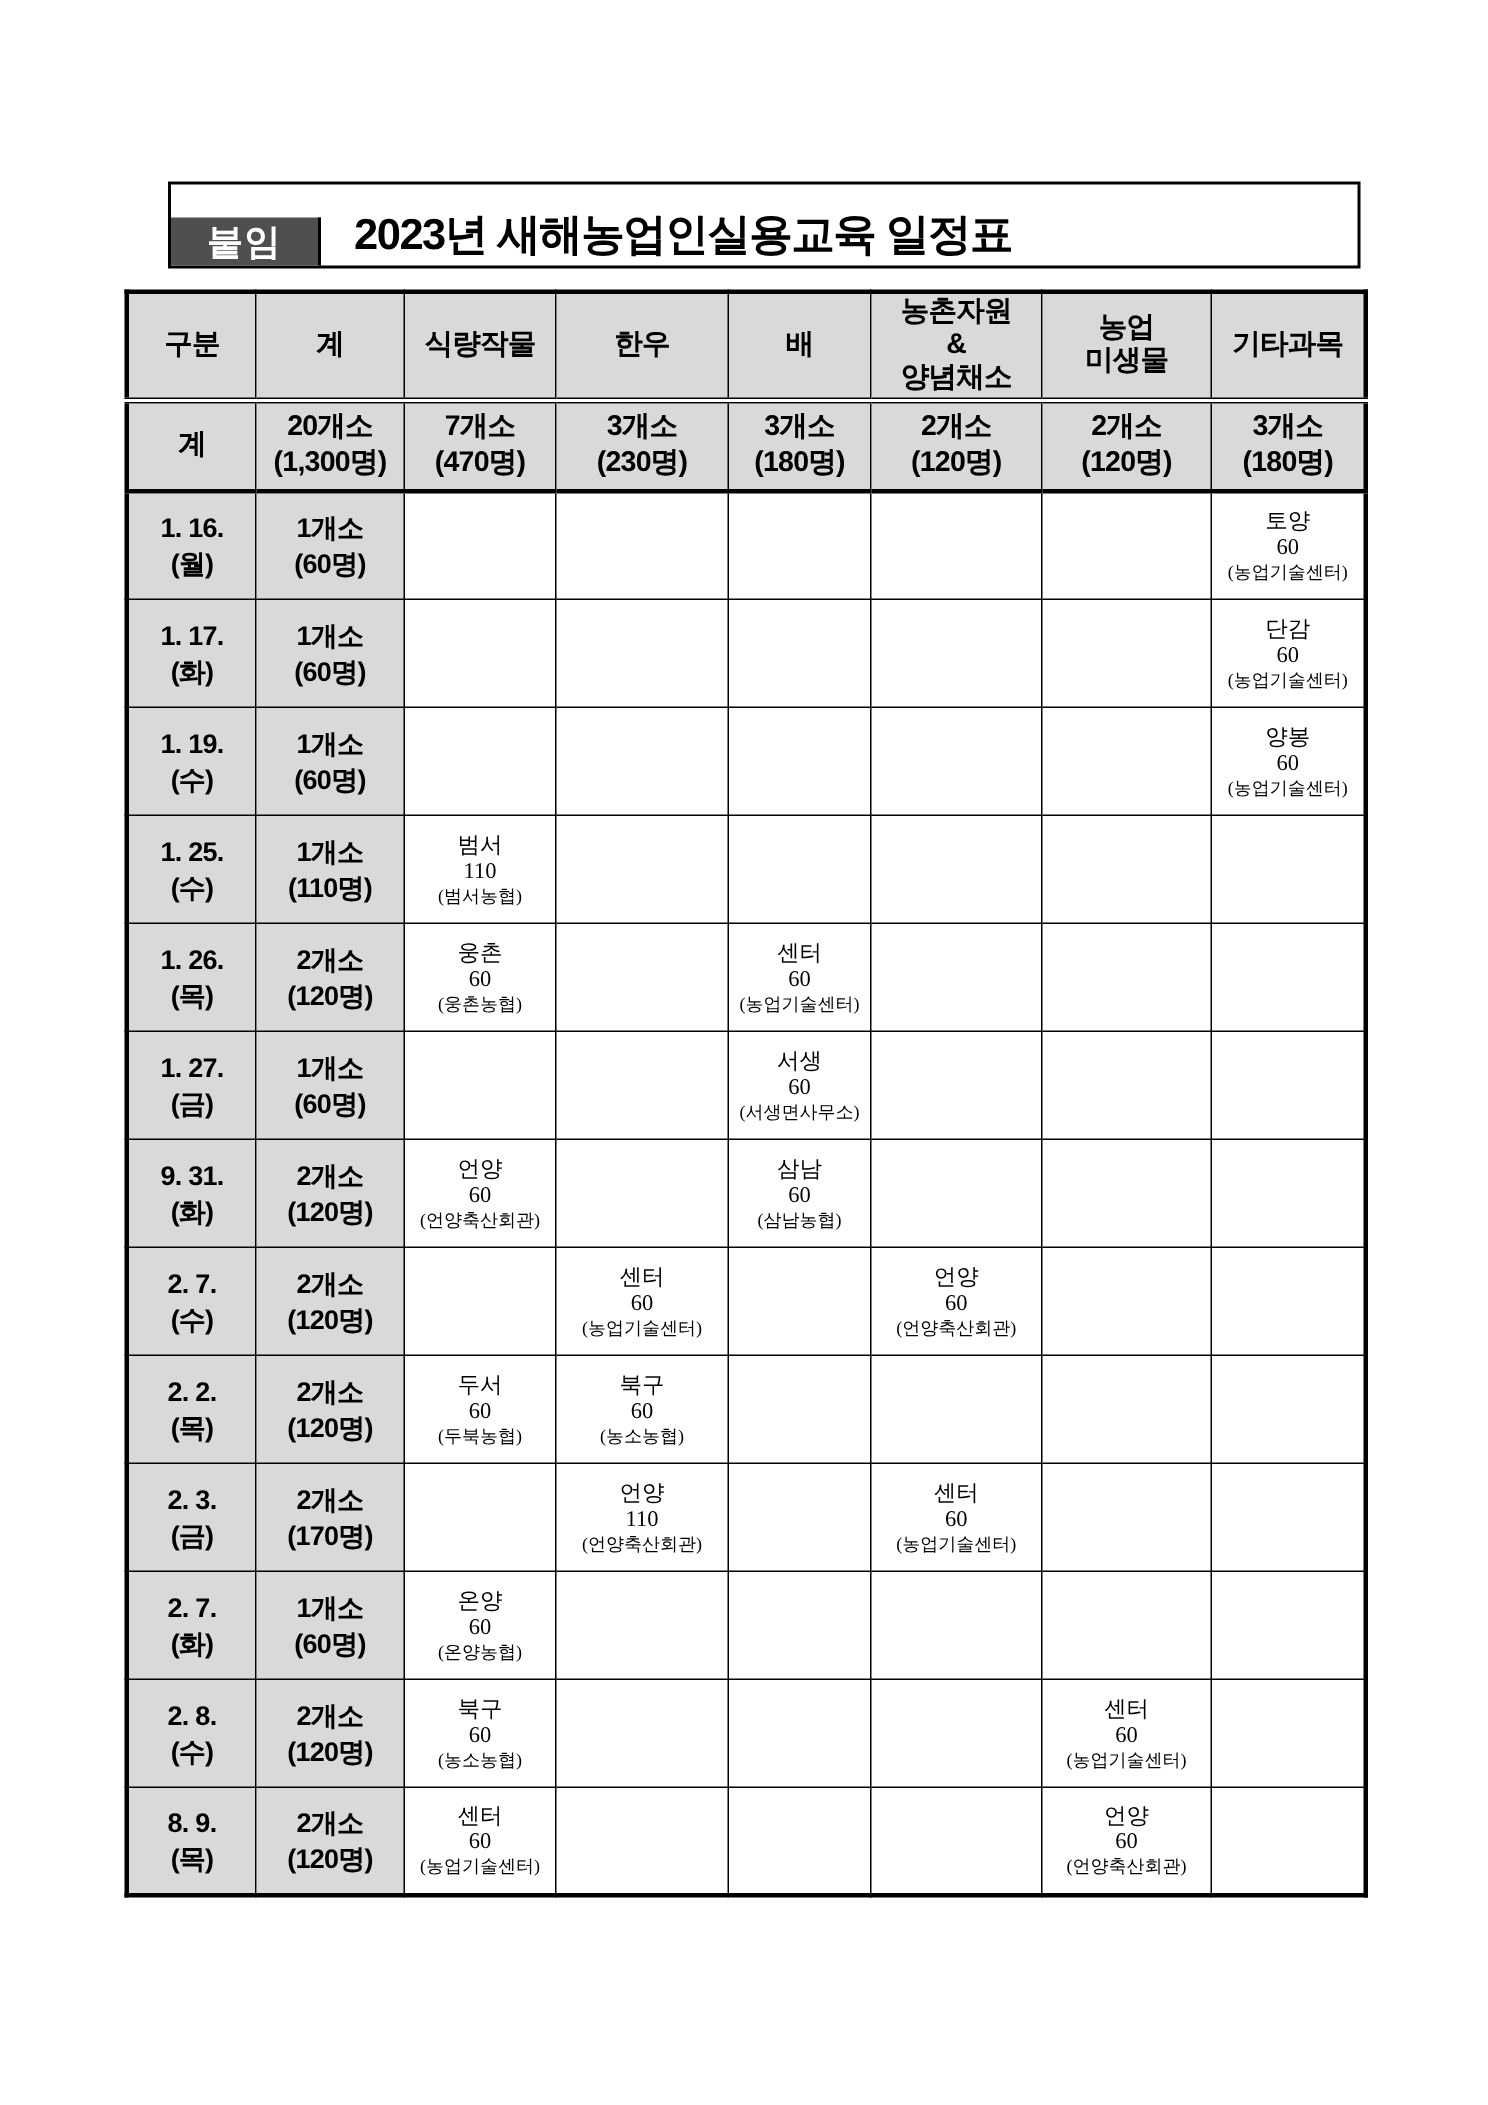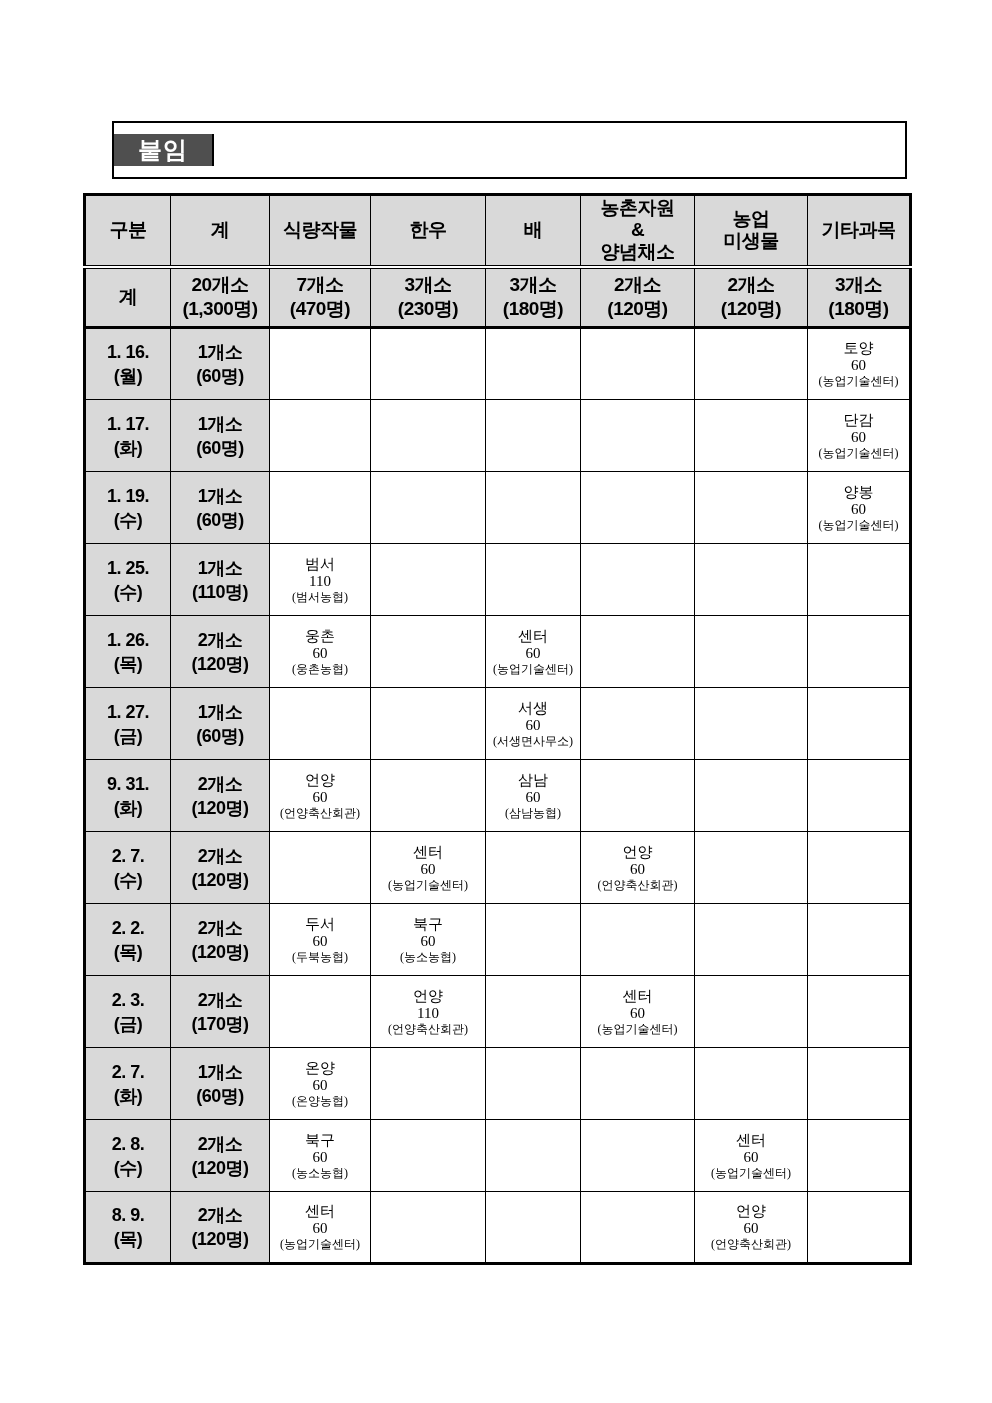--- a/index.html
+++ b/index.html
@@ -11,21 +11,21 @@
   html,body{margin:0;padding:0;}
   body{
     width:992px;height:1403px;position:relative;background:#fff;
     font-family:"Liberation Sans",sans-serif;color:#000;
   }
   .preline{white-space:pre-line;}
 
   
   .title-bar{
     position:absolute;left:112px;top:121px;width:795px;height:58px;
-    border:2px solid var(--line);display:flex;align-items:center;background:#fff;
+    border:2px solid var(--line);display:flex;align-items:flex-end;background:#fff;
   }
   .attach-badge{
     width:100px;background:var(--badge-bg);color:#fff;
     display:flex;align-items:center;justify-content:center;
     font-weight:bold;font-size:24px;border-right:2px solid var(--line);
     letter-spacing:1px;
   }
   .doc-title{
     flex:1;display:flex;align-items:center;padding-left:22px;
     font-weight:bold;font-size:29px;letter-spacing:-1px;
@@ -64,20 +64,21 @@
   }
   td.subject-cell .place{display:block;font-size:15px;line-height:18px;}
   td.subject-cell .count{display:block;font-size:15px;line-height:17px;}
   td.subject-cell .venue{display:block;font-size:12px;line-height:15px;white-space:nowrap;}
 </style>
 </head>
 <body>
 
 <div class="title-bar">
   <div class="attach-badge">붙임</div>
+  <div class="doc-title">2023년 새해농업인실용교육 일정표</div>
 </div>
 
 <table class="schedule">
   <colgroup>
     <col style="width:86px">
       <col style="width:99px">
       <col style="width:101px">
       <col style="width:115px">
     <col style="width:95px">
       <col style="width:114px">

